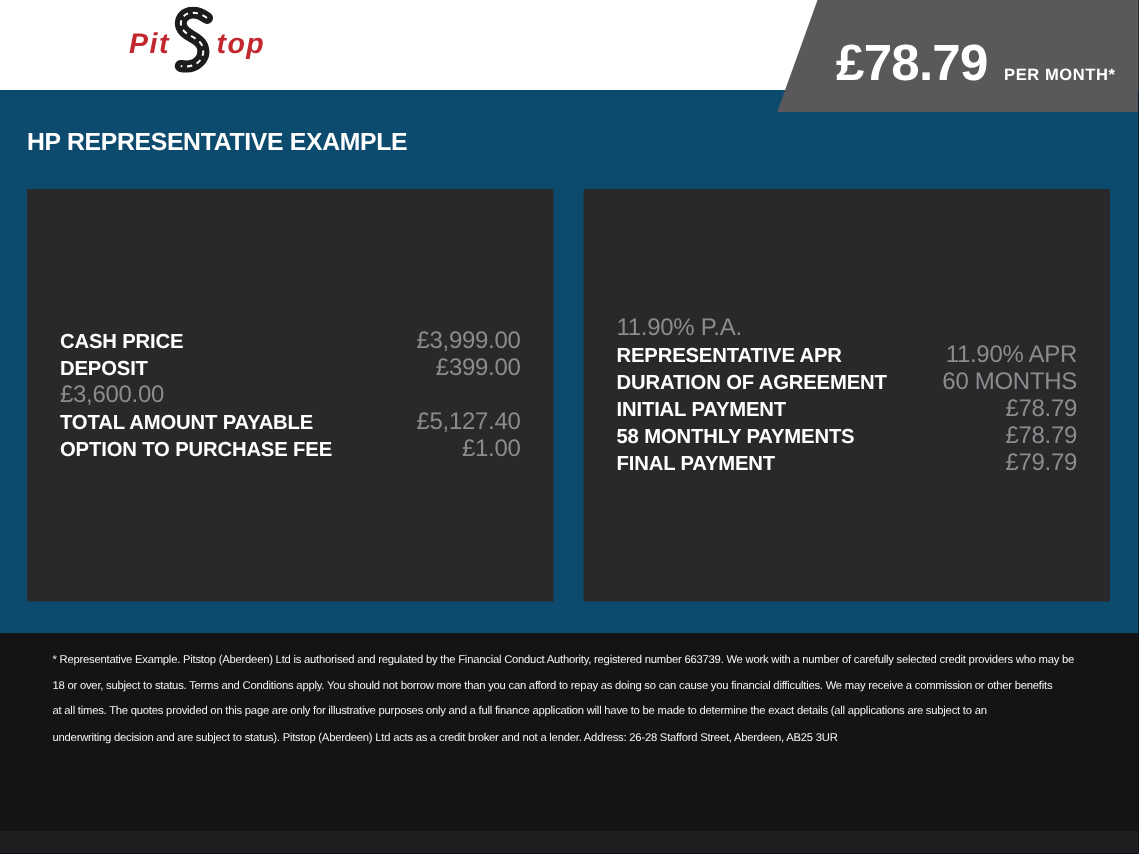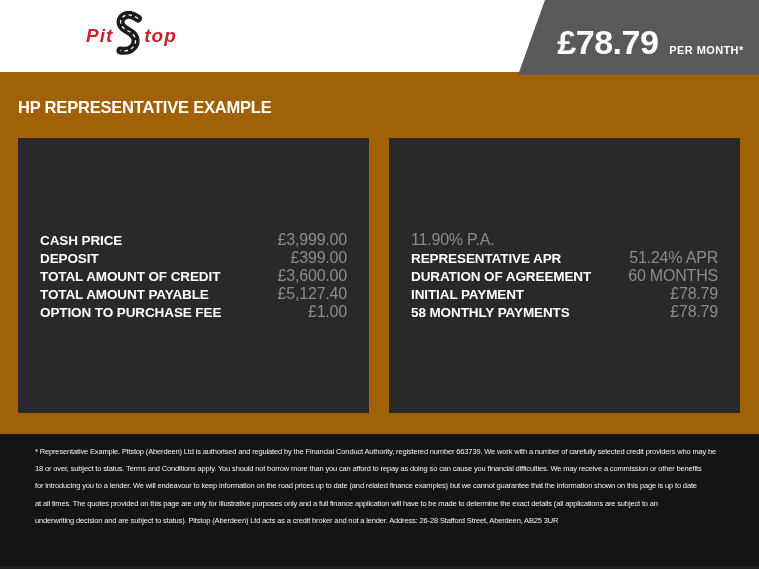--- a/index.html
+++ b/index.html
@@ -10,21 +10,21 @@
     position: relative;
     width: 759px;
     height: 569px;
     overflow: hidden;
     background: #1e1e20;
   }
 
   
   .header {
     position: relative;
-    height: 72px;
+    height: 60px;
     background: #ffffff;
   }
   .logo {
     position: absolute;
     left: 86px;
     top: 50%;
     transform: translateY(-50%);
     display: flex;
     align-items: center;
   }
@@ -66,21 +66,21 @@
   .price-period {
     font-size: 11px;
     font-weight: 700;
     letter-spacing: 0.4px;
     margin-top: 30px;
   }
 
   
   .main {
     height: 362px;
-    background: #a16207;
+    background: #0c4a6e;
     padding: 0 19px 0 18px;
   }
   .page-title {
     padding-top: 26px;
     font-size: 16.5px;
     font-weight: 700;
     letter-spacing: -0.2px;
     color: #ffffff;
   }
   .panels {
@@ -164,59 +164,61 @@
       <div class="panel">
         <div class="finance-row">
           <span class="finance-label">CASH PRICE</span>
           <span class="finance-value">£3,999.00</span>
         </div>
         <div class="finance-row">
           <span class="finance-label">DEPOSIT</span>
           <span class="finance-value">£399.00</span>
         </div>
         <div class="finance-row">
-          <span class="finance-label">TOTAL AMOUNT OF CREDIT</span>
           <span class="finance-value">£3,600.00</span>
         </div>
         <div class="finance-row">
           <span class="finance-label">TOTAL AMOUNT PAYABLE</span>
           <span class="finance-value">£5,127.40</span>
         </div>
         <div class="finance-row">
           <span class="finance-label">OPTION TO PURCHASE FEE</span>
           <span class="finance-value">£1.00</span>
         </div>
       </div>
 
       <div class="panel">
         <div class="finance-row">
           <span class="finance-value">11.90% P.A.</span>
         </div>
         <div class="finance-row">
           <span class="finance-label">REPRESENTATIVE APR</span>
-          <span class="finance-value">51.24% APR</span>
+          <span class="finance-value">11.90% APR</span>
         </div>
         <div class="finance-row">
           <span class="finance-label">DURATION OF AGREEMENT</span>
           <span class="finance-value">60 MONTHS</span>
         </div>
         <div class="finance-row">
           <span class="finance-label">INITIAL PAYMENT</span>
           <span class="finance-value">£78.79</span>
         </div>
         <div class="finance-row">
           <span class="finance-label">58 MONTHLY PAYMENTS</span>
           <span class="finance-value">£78.79</span>
+        </div>
+        <div class="finance-row">
+          <span class="finance-label">FINAL PAYMENT</span>
+          <span class="finance-value">£79.79</span>
         </div>
       </div>
 
     </div>
   </div>
 
   <div class="footer">
     <div class="disclaimer-line">* Representative Example. Pitstop (Aberdeen) Ltd is authorised and regulated by the Financial Conduct Authority, registered number 663739. We work with a number of carefully selected credit providers who may be</div>
     <div class="disclaimer-line">18 or over, subject to status. Terms and Conditions apply. You should not borrow more than you can afford to repay as doing so can cause you financial difficulties. We may receive a commission or other benefits</div>
-    <div class="disclaimer-line">for introducing you to a lender. We will endeavour to keep information on the road prices up to date (and related finance examples) but we cannot guarantee that the information shown on this page is up to date</div>
     <div class="disclaimer-line">at all times. The quotes provided on this page are only for illustrative purposes only and a full finance application will have to be made to determine the exact details (all applications are subject to an</div>
     <div class="disclaimer-line">underwriting decision and are subject to status). Pitstop (Aberdeen) Ltd acts as a credit broker and not a lender. Address: 26-28 Stafford Street, Aberdeen, AB25 3UR</div>
   </div>
 
 </div>
 
 </body></html>

